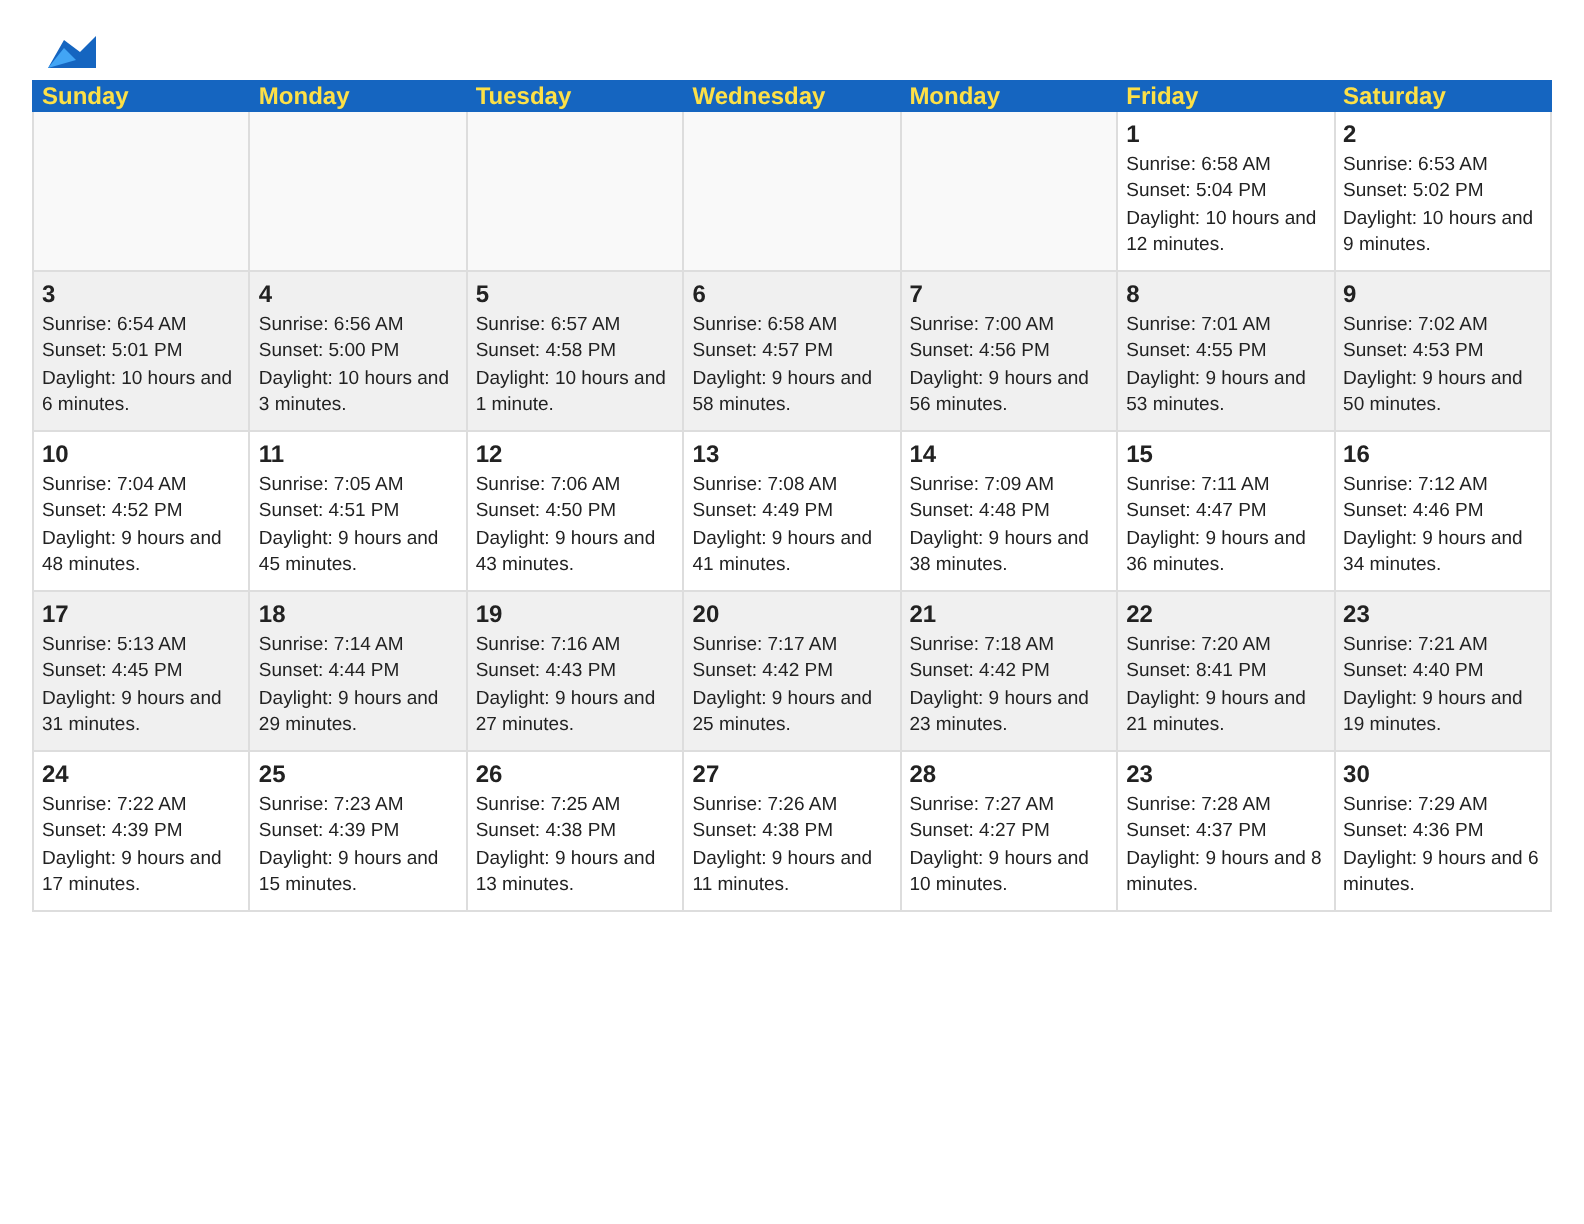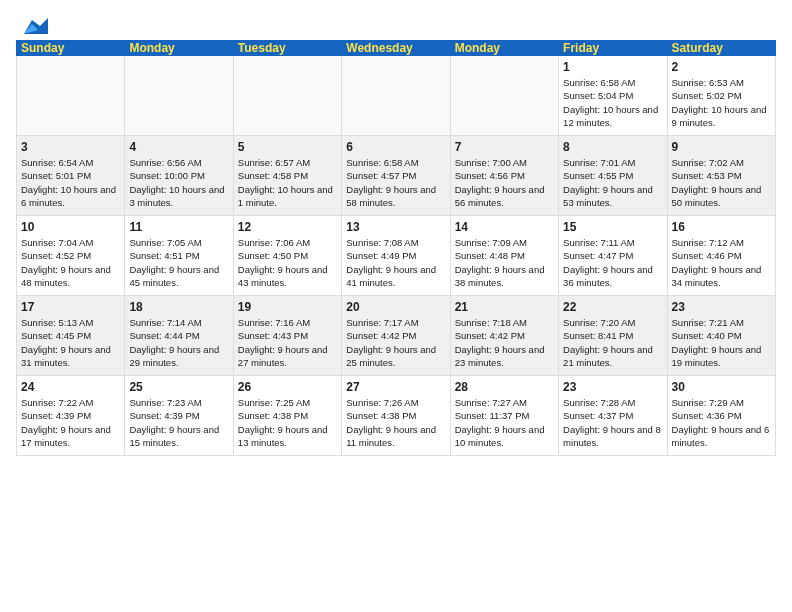--- a/index.html
+++ b/index.html
@@ -129,21 +129,21 @@
       <tr>
         <td class="shaded">
           <span class="day-num">3</span>
           <div class="day-info">Sunrise: 6:54 AM
 Sunset: 5:01 PM
 Daylight: 10 hours and 6 minutes.</div>
         </td>
         <td class="shaded">
           <span class="day-num">4</span>
           <div class="day-info">Sunrise: 6:56 AM
-Sunset: 10:00 PM
+Sunset: 5:00 PM
 Daylight: 10 hours and 3 minutes.</div>
         </td>
         <td class="shaded">
           <span class="day-num">5</span>
           <div class="day-info">Sunrise: 6:57 AM
 Sunset: 4:58 PM
 Daylight: 10 hours and 1 minute.</div>
         </td>
         <td class="shaded">
           <span class="day-num">6</span>
@@ -279,21 +279,21 @@
         </td>
         <td>
           <span class="day-num">27</span>
           <div class="day-info">Sunrise: 7:26 AM
 Sunset: 4:38 PM
 Daylight: 9 hours and 11 minutes.</div>
         </td>
         <td>
           <span class="day-num">28</span>
           <div class="day-info">Sunrise: 7:27 AM
-Sunset: 11:37 PM
+Sunset: 4:27 PM
 Daylight: 9 hours and 10 minutes.</div>
         </td>
         <td>
           <span class="day-num">23</span>
           <div class="day-info">Sunrise: 7:28 AM
 Sunset: 4:37 PM
 Daylight: 9 hours and 8 minutes.</div>
         </td>
         <td>
           <span class="day-num">30</span>

